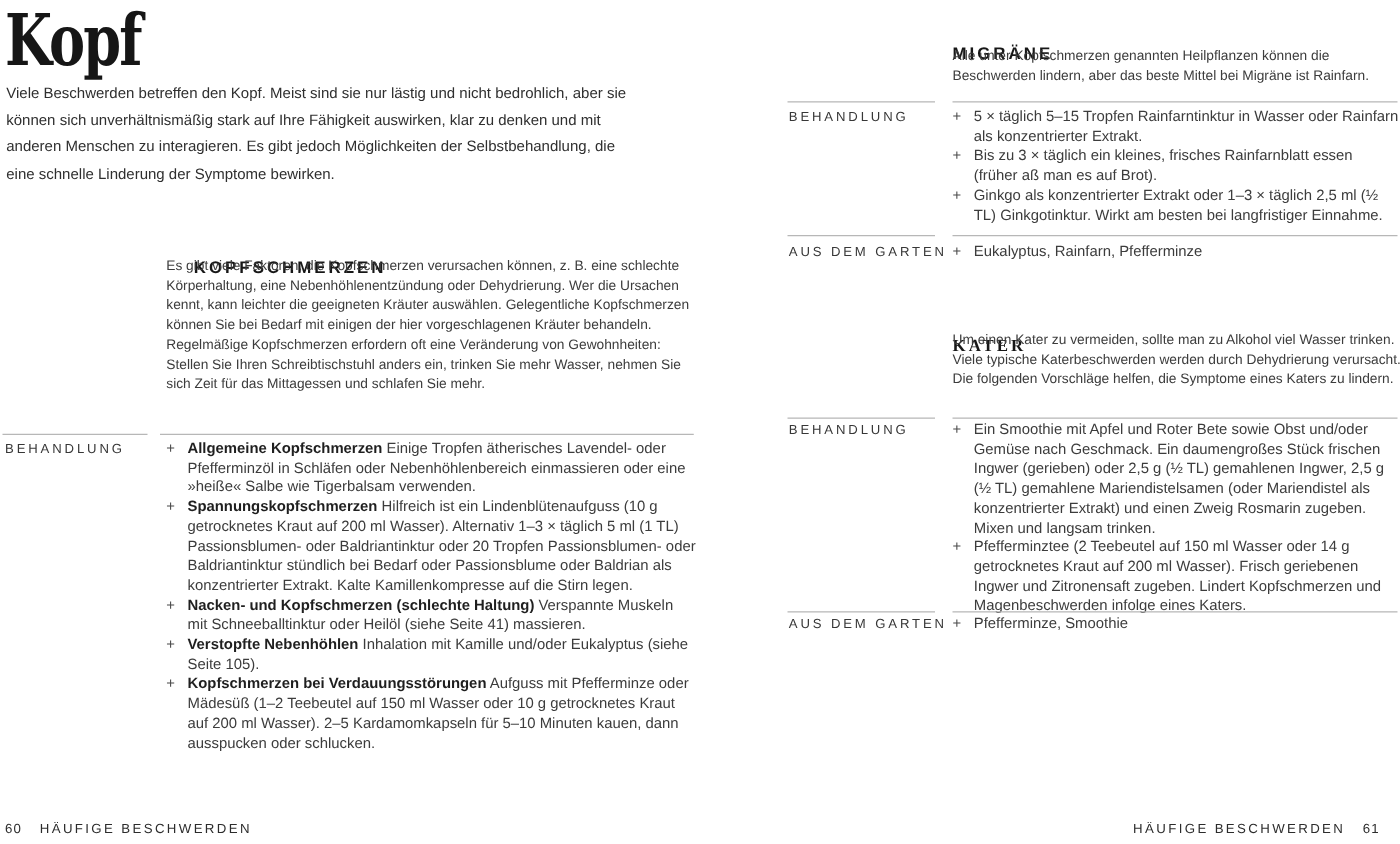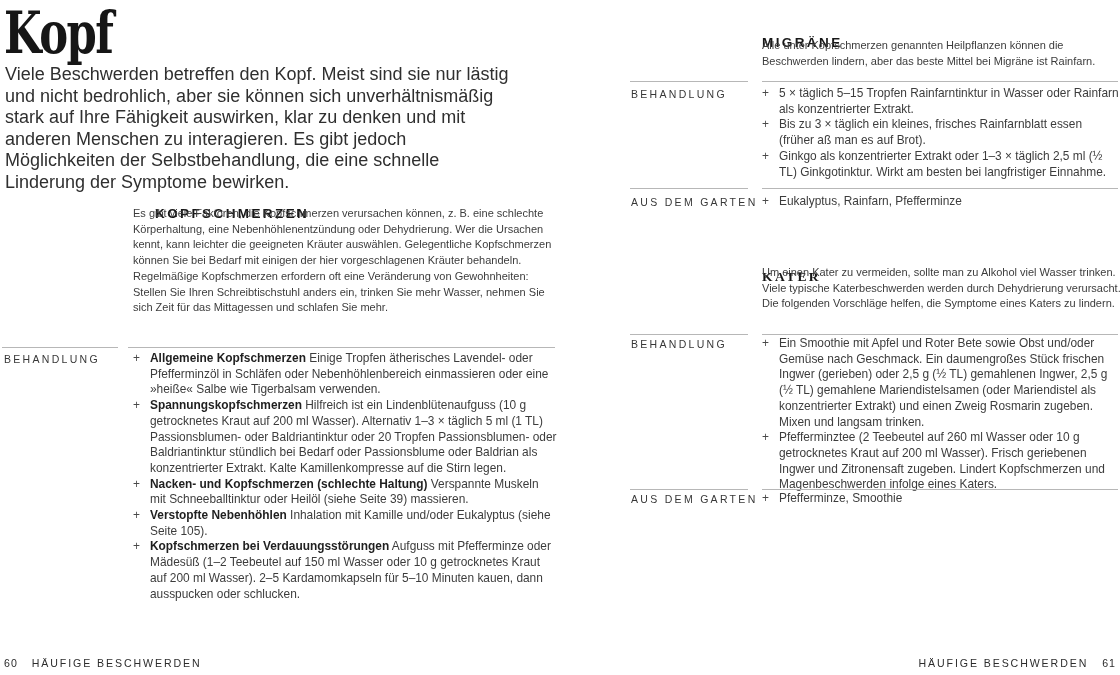--- a/index.html
+++ b/index.html
@@ -7,21 +7,21 @@
     width:1120px;height:675px;position:relative;background:#ffffff;
     font-family:"Liberation Sans",sans-serif;color:#3c3c3c;overflow:hidden;
   }
   .abs{position:absolute;}
   
   .chapter-title{
     font-family:"DejaVu Serif",serif;font-weight:bold;font-size:57px;line-height:1;
     color:#161616;transform:scaleX(0.76);transform-origin:0 0;letter-spacing:-2px;
   }
   
-  .page-intro{font-size:18px;line-height:21.6px;color:#2f2f2f;}
+  .page-intro{font-size:12px;line-height:21.6px;color:#2f2f2f;}
   
   .sec-heading{font-size:13.5px;font-weight:bold;letter-spacing:2.4px;color:#171717;margin-top:28px;}
   
   .side-label{font-size:10.5px;letter-spacing:2.3px;color:#373737;}
   
   .body-p{font-size:11px;line-height:15.7px;color:#3c3c3c;}
   
   .rule{height:1px;background:#b7b7b7;}
   
   .plist{font-size:11.9px;line-height:15.7px;color:#3c3c3c;}
@@ -54,21 +54,21 @@
   <div class="pitem">
     <span class="plus">+</span>
     <div class="itext"><b>Allgemeine Kopfschmerzen</b> <span>Einige Tropfen ätherisches Lavendel- oder Pfefferminzöl in Schläfen oder Nebenhöhlenbereich einmassieren oder eine »heiße« Salbe wie Tigerbalsam verwenden.</span></div>
   </div>
   <div class="pitem">
     <span class="plus">+</span>
     <div class="itext"><b>Spannungskopfschmerzen</b> <span>Hilfreich ist ein Lindenblütenaufguss (10 g getrocknetes Kraut auf 200 ml Wasser). Alternativ 1–3 × täglich 5 ml (1 TL) Passionsblumen- oder Baldriantinktur oder 20 Tropfen Passionsblumen- oder Baldriantinktur stündlich bei Bedarf oder Passionsblume oder Baldrian als konzentrierter Extrakt. Kalte Kamillenkompresse auf die Stirn legen.</span></div>
   </div>
   <div class="pitem">
     <span class="plus">+</span>
-    <div class="itext"><b>Nacken- und Kopfschmerzen (schlechte Haltung)</b> <span>Verspannte Muskeln mit Schneeballtinktur oder Heilöl (siehe Seite 39) massieren.</span></div>
+    <div class="itext"><b>Nacken- und Kopfschmerzen (schlechte Haltung)</b> <span>Verspannte Muskeln mit Schneeballtinktur oder Heilöl (siehe Seite 41) massieren.</span></div>
   </div>
   <div class="pitem">
     <span class="plus">+</span>
     <div class="itext"><b>Verstopfte Nebenhöhlen</b> <span>Inhalation mit Kamille und/oder Eukalyptus (siehe Seite 105).</span></div>
   </div>
   <div class="pitem">
     <span class="plus">+</span>
     <div class="itext"><b>Kopfschmerzen bei Verdauungsstörungen</b> <span>Aufguss mit Pfefferminze oder Mädesüß (1–2 Teebeutel auf 150 ml Wasser oder 10 g getrocknetes Kraut auf 200 ml Wasser). 2–5 Kardamomkapseln für 5–10 Minuten kauen, dann ausspucken oder schlucken.</span></div>
   </div>
 </div>
@@ -122,31 +122,31 @@
 
 <div class="abs side-label" style="left:631px;top:338px;">BEHANDLUNG</div>
 
 <div class="abs plist" style="left:762px;top:336px;width:358px;">
   <div class="pitem">
     <span class="plus">+</span>
     <div class="itext">Ein Smoothie mit Apfel und Roter Bete sowie Obst und/oder Gemüse nach Geschmack. Ein daumengroßes Stück frischen Ingwer (gerieben) oder 2,5 g (½ TL) gemahlenen Ingwer, 2,5 g (½ TL) gemahlene Mariendistelsamen (oder Mariendistel als konzentrierter Extrakt) und einen Zweig Rosmarin zugeben. Mixen und langsam trinken.</div>
   </div>
   <div class="pitem">
     <span class="plus">+</span>
-    <div class="itext">Pfefferminztee (2 Teebeutel auf 260 ml Wasser oder 10 g getrocknetes Kraut auf 200 ml Wasser). Frisch geriebenen Ingwer und Zitronensaft zugeben. Lindert Kopfschmerzen und Magenbeschwerden infolge eines Katers.</div>
+    <div class="itext">Pfefferminztee (2 Teebeutel auf 150 ml Wasser oder 14 g getrocknetes Kraut auf 200 ml Wasser). Frisch geriebenen Ingwer und Zitronensaft zugeben. Lindert Kopfschmerzen und Magenbeschwerden infolge eines Katers.</div>
   </div>
 </div>
 
 <div class="abs rule" style="left:630px;top:489px;width:118px;"></div>
 <div class="abs rule" style="left:762px;top:489px;width:356px;"></div>
 
 <div class="abs side-label" style="left:631px;top:493px;">AUS DEM GARTEN</div>
 
 <div class="abs plist" style="left:762px;top:491px;width:358px;">
   <div class="pitem">
     <span class="plus">+</span>
     <div class="itext">Pfefferminze, Smoothie</div>
   </div>
 </div>
 
-<div class="abs footer" style="right:4px;top:657px;text-align:left;">
+<div class="abs footer" style="right:16px;top:657px;text-align:left;">
   <span>HÄUFIGE BESCHWERDEN</span><span class="gap"></span><span class="pgnum">61</span>
 </div>
 
 </body></html>

